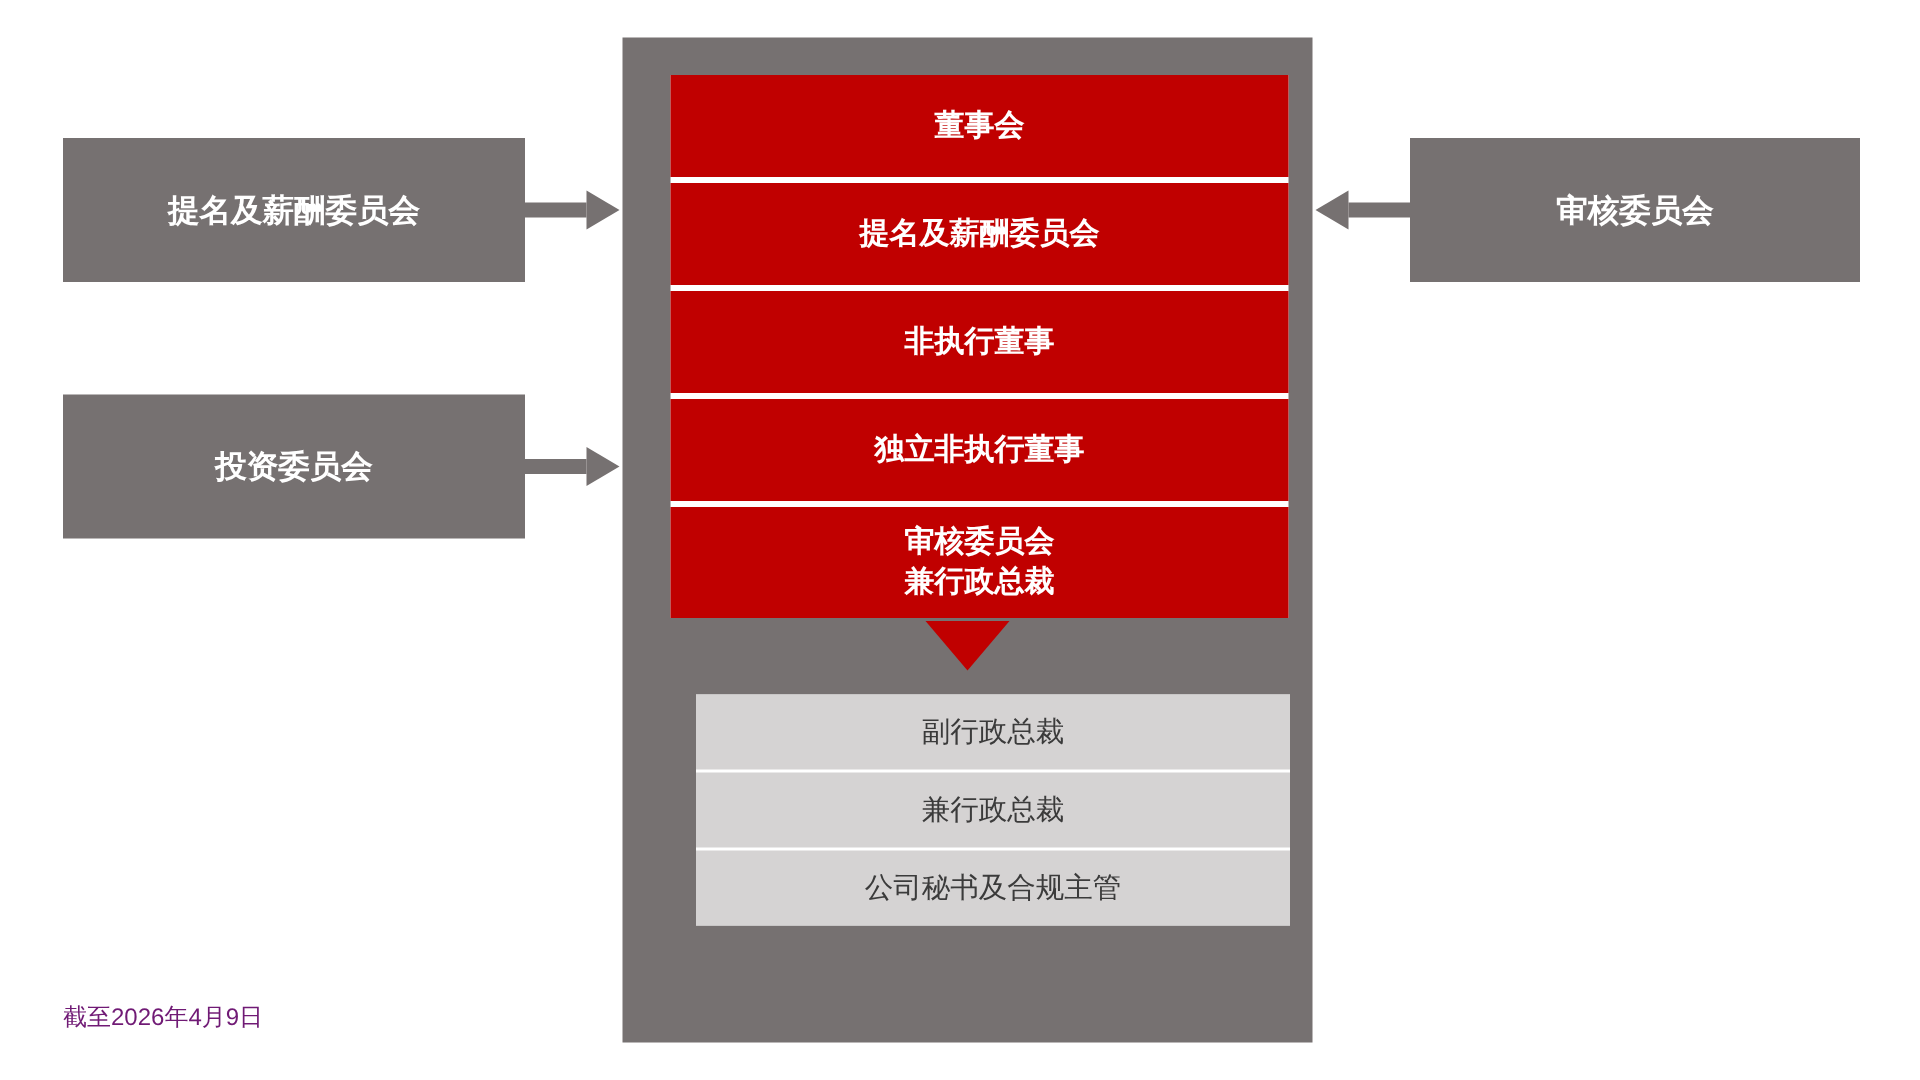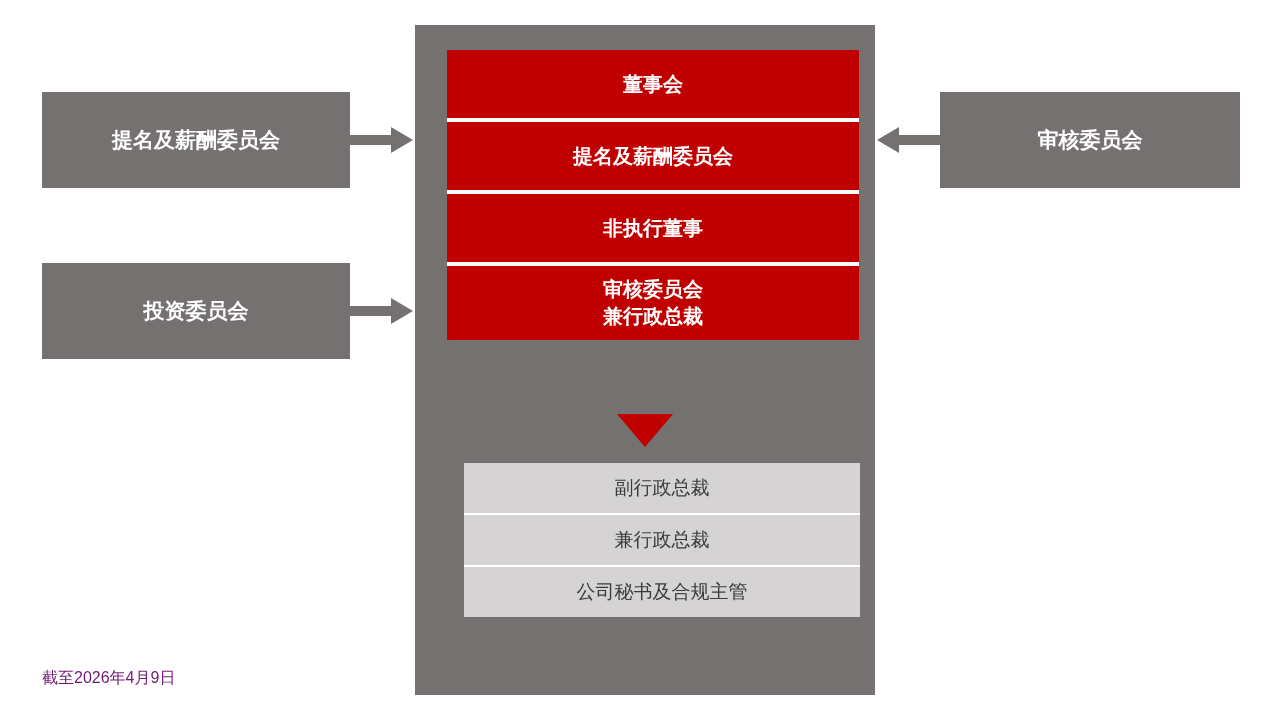--- a/index.html
+++ b/index.html
@@ -67,20 +67,21 @@
 <body>
 
 <div class="canvas">
 
   <div class="panel">
 
     <div class="red-stack">
       <div class="red-box">董事会</div>
       <div class="red-box">提名及薪酬委员会</div>
       <div class="red-box">非执行董事</div>
+      <div class="red-box">独立非执行董事</div>
       <div class="red-box tall">审核委员会
 兼行政总裁</div>
     </div>
 
     <div class="down-triangle"></div>
 
     <div class="mgmt-stack">
       <div class="mgmt-box">副行政总裁</div>
       <div class="mgmt-box">兼行政总裁</div>
       <div class="mgmt-box">公司秘书及合规主管</div>

